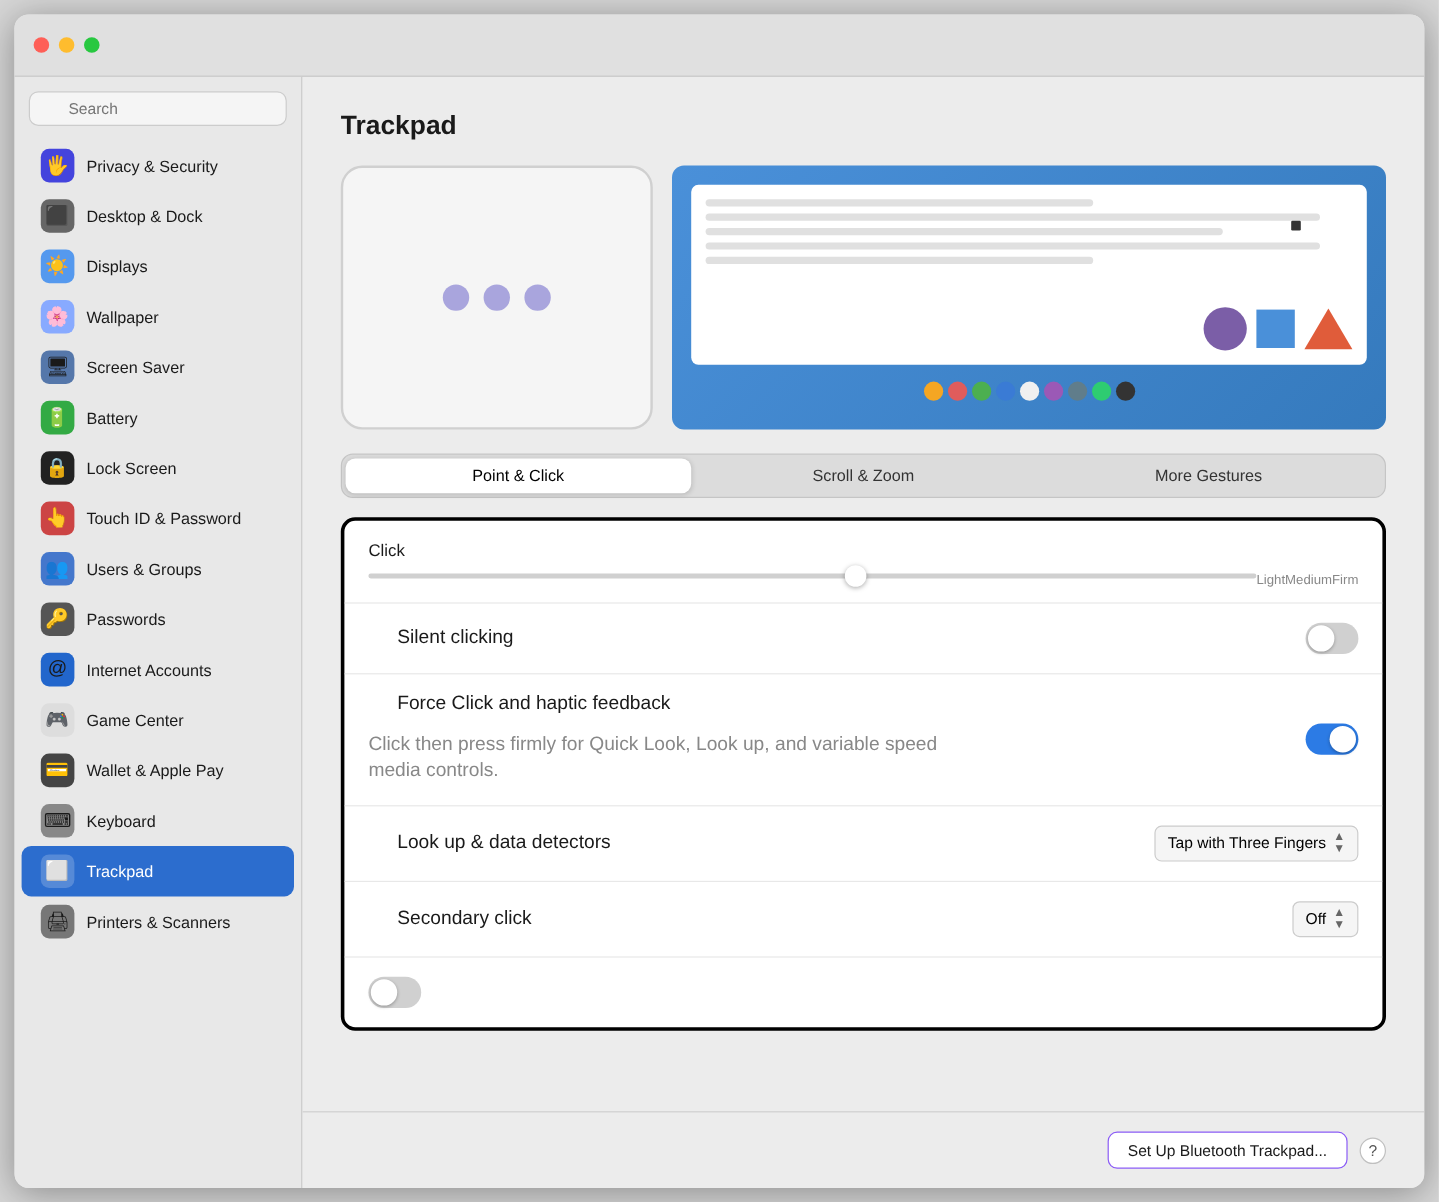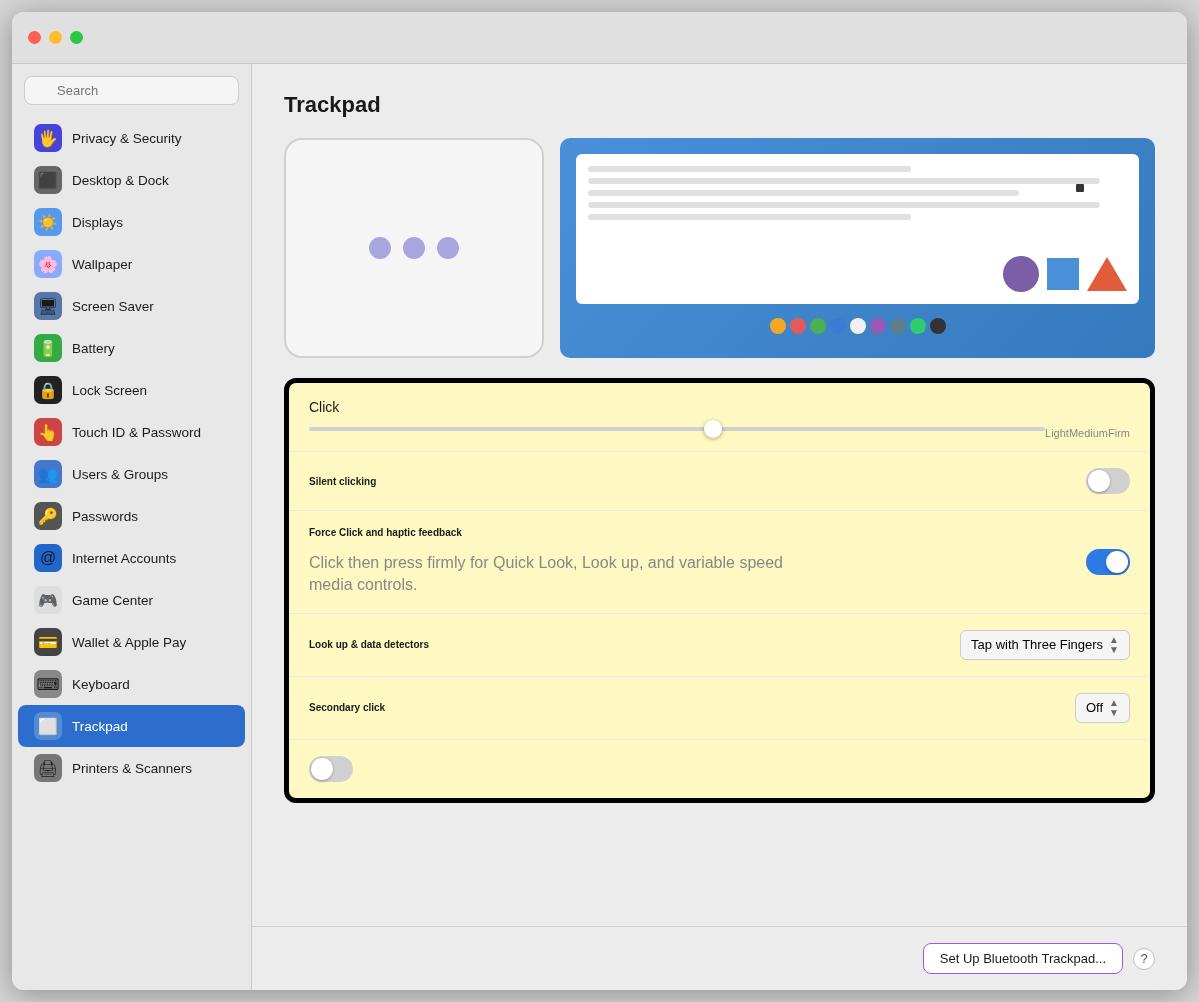--- a/index.html
+++ b/index.html
@@ -234,39 +234,40 @@
       font-weight: 500;
       cursor: pointer;
       color: #333;
     }
     .tab.active {
       background: white;
       box-shadow: 0 1px 4px rgba(0,0,0,0.15);
       color: #000;
     }
     .settings-panel {
-      background: #fef9c3;
+      background: #ffffff;
       border-radius: 12px;
       overflow: hidden;
-      border: 5px solid #000000;
+      border: 3px solid #000000;
     }
     .setting-row {
       padding: 16px 20px;
       border-bottom: 1px solid #e8e8e8;
       display: flex;
       align-items: center;
       justify-content: space-between;
     }
     .setting-row:last-child {
       border-bottom: none;
     }
     .setting-label {
-      font-size: 10px;
+      font-size: 16px;
       color: #1a1a1a;
-      font-weight: 700;
+      font-weight: 400;
+      margin-left: 24px;
     }
     .setting-sublabel {
       font-size: 16px;
       color: #888;
       margin-top: 14px;
       max-width: 500px;
       line-height: 1.4;
     }
     .setting-left { flex: 1; }
     .slider-container {
@@ -512,20 +513,25 @@
                 <div class="color-swatch" style="background: rgb(58, 123, 213);"></div>
                 <div class="color-swatch" style="background: rgb(240, 240, 240);"></div>
                 <div class="color-swatch" style="background: rgb(155, 89, 182);"></div>
                 <div class="color-swatch" style="background: rgb(96, 125, 139);"></div>
                 <div class="color-swatch" style="background: rgb(46, 204, 113);"></div>
                 <div class="color-swatch" style="background: rgb(51, 51, 51);"></div>
               </div>
           </div>
         </div>
 
+        <div class="tabs-container">
+          <div class="tab active">Point &amp; Click</div>
+          <div class="tab">Scroll &amp; Zoom</div>
+          <div class="tab">More Gestures</div>
+        </div>
 
         <div class="settings-panel">
 
           <div class="click-row">
             <div class="click-label">Click</div>
             <div class="slider-container">
               <input type="range" min="0" max="100" value="55" style="">
               <div class="slider-labels">
                 <span>Light</span>
                 <span>Medium</span>

